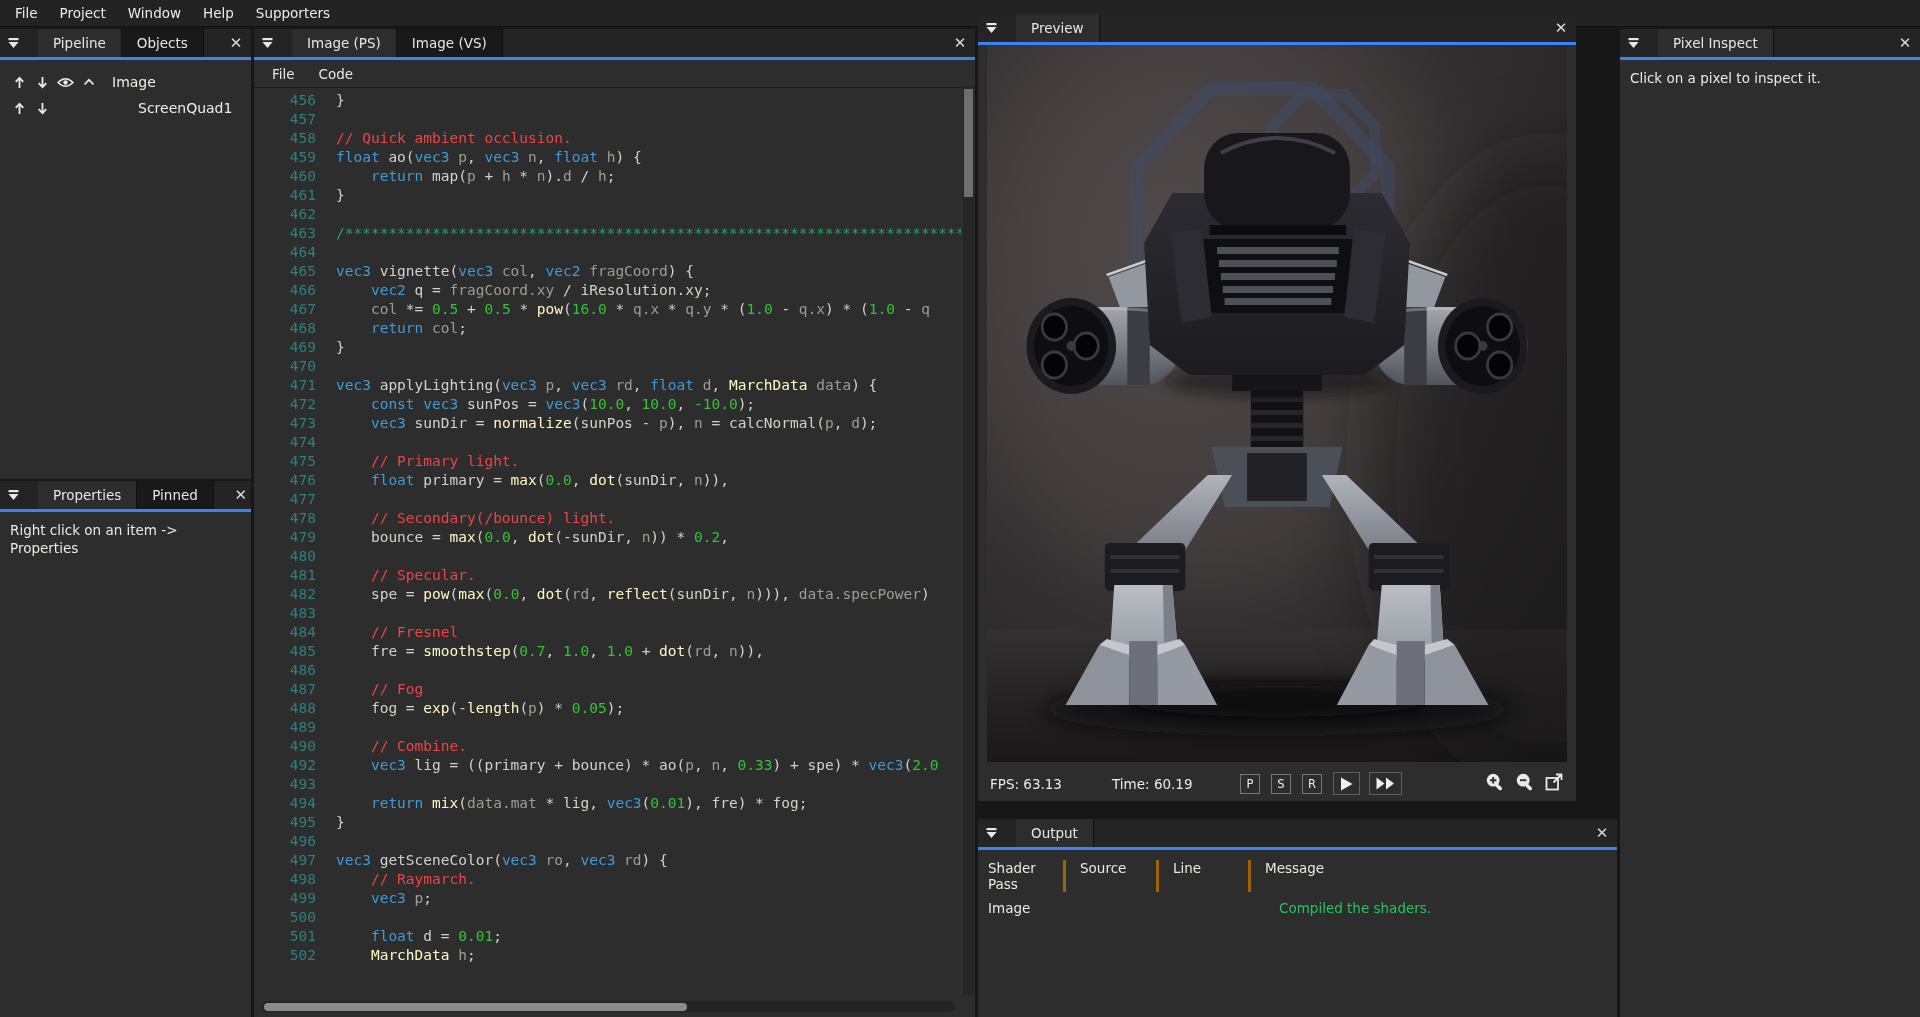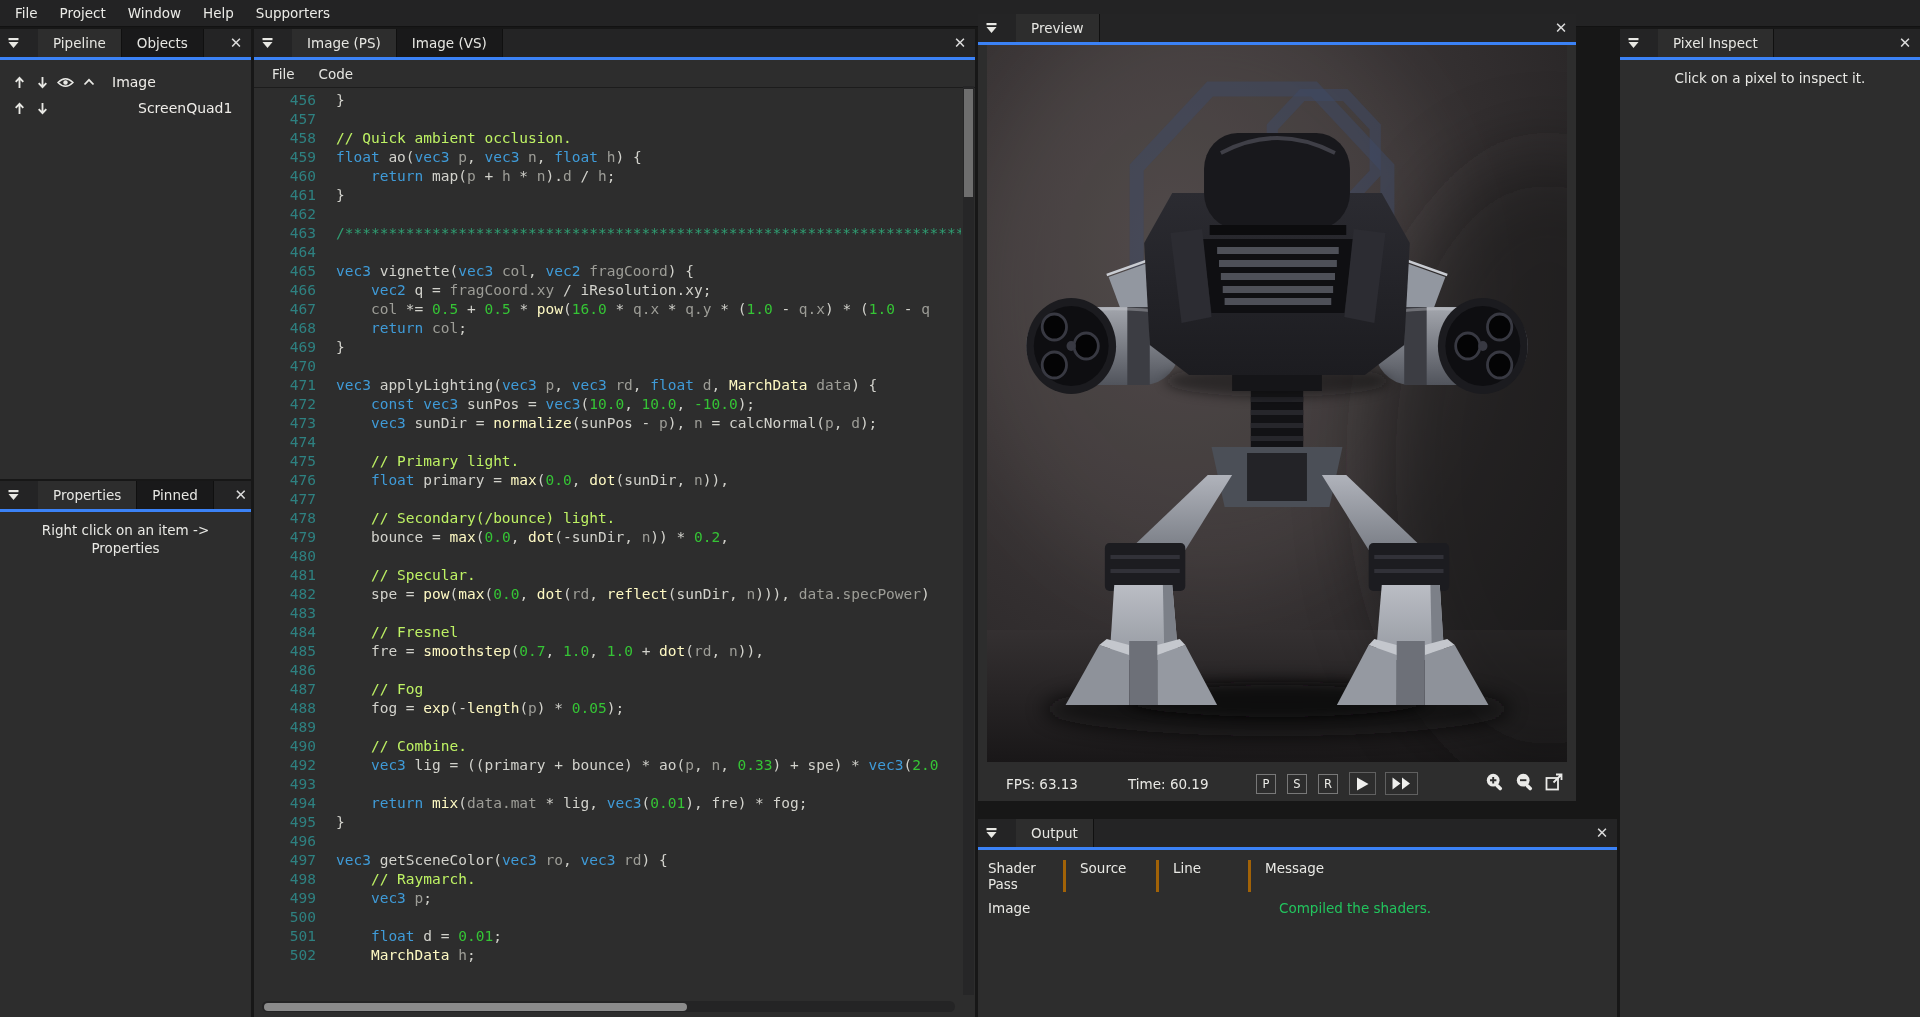--- a/index.html
+++ b/index.html
@@ -32,43 +32,43 @@
   
   .tree{padding-top:9px;}
   .tree-row{position:relative;height:26px;display:flex;align-items:center;}
   .tico{width:23px;display:flex;justify-content:center;align-items:center;}
   .tico:first-child{margin-left:8px;}
   .tlabel{position:absolute;font-size:14px;color:#efede9;}
   .idt0 .tlabel{left:112px;}
   .idt1 .tlabel{left:138px;}
 
   
-  .hint{padding:10px 10px;font-size:13.5px;line-height:1.32;white-space:pre-line;color:#e9e9e5;text-align:center;}
+  .hint{padding:10px 10px;font-size:13.5px;line-height:1.32;white-space:pre-line;color:#e9e9e5;}
 
   
   .edmenu{height:27px;display:flex;align-items:center;background:#2d2d2d;border-bottom:1px solid #1c1c1c;padding-left:6px;}
   .edmenu .mi{padding:0 12px;font-size:13.5px;color:#e6e6e2;}
   .code-wrap{position:absolute;left:0;right:14px;top:56px;bottom:20px;overflow:hidden;padding-top:6px;}
   .code-line{height:19px;line-height:19px;white-space:pre;
              font-family:"DejaVu Sans Mono","Liberation Mono",monospace;font-size:14.5px;}
   .ln{display:inline-block;width:62px;text-align:right;color:#2e8181;margin-right:20px;}
   .tok-p{color:#d2d2cc;} .tok-d{color:#9d9d97;} .tok-k{color:#3f9bd8;}
-  .tok-f{color:#fef9c3;} .tok-n{color:#35c435;} .tok-c{color:#bef264;} .tok-a{color:#2f9e72;}
+  .tok-f{color:#fef9c3;} .tok-n{color:#35c435;} .tok-c{color:#ef4444;} .tok-a{color:#2f9e72;}
   .vscroll{position:absolute;right:1px;top:57px;bottom:22px;width:11px;background:#262627;}
   .vthumb{position:absolute;left:1px;top:3px;width:9px;height:108px;background:#6e6e6e;}
   .hscroll{position:absolute;left:8px;right:20px;bottom:5px;height:11px;background:#242425;border-radius:6px;}
   .hthumb{position:absolute;left:2px;top:1.5px;width:61%;height:8px;background:#8b8b8b;border-radius:5px;}
 
   
   .viewport{position:absolute;left:9px;right:9px;top:31px;height:717px;background:#2a2829;
             box-shadow:inset 0 0 70px rgba(0,0,0,.45);}
   .viewport svg{display:block;width:100%;height:100%;}
   .statusbar{position:absolute;left:0;right:0;bottom:0;height:35px;display:flex;align-items:center;
              background:#2d2d2d;font-size:13.5px;color:#e9e9e5;}
-  .fps{margin-left:28px;width:122px;}
+  .fps{margin-left:12px;width:122px;}
   .time{width:128px;}
   .sb-btn{width:20px;height:20px;border:1px solid #787878;display:flex;align-items:center;justify-content:center;
           font-size:11.5px;color:#ecece8;margin-right:11px;box-sizing:border-box;}
   .pl-btn{width:27px;height:23px;border:1px solid #606060;display:flex;align-items:center;justify-content:center;
           margin-right:9px;box-sizing:border-box;}
   .zoom-group{margin-left:auto;display:flex;align-items:center;gap:10px;margin-right:13px;}
 
   
   .out-head{display:grid;grid-template-columns:92px 93px 92px 1fr;padding:10px 0 4px 10px;font-size:13.5px;color:#e9e9e5;}
   .out-head .oh{border-right:3px solid #a16207;margin-right:14px;}

